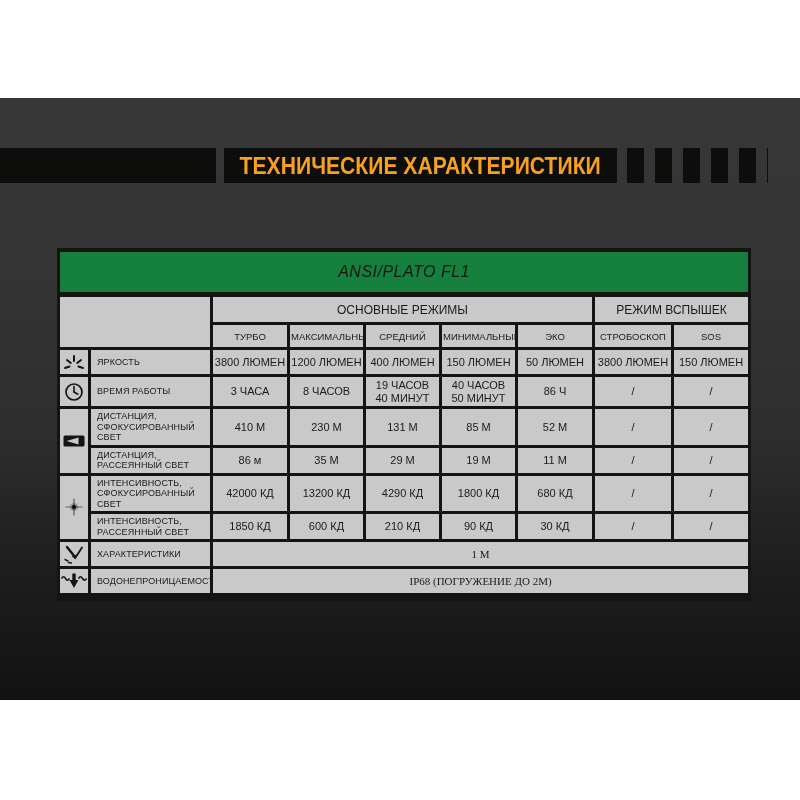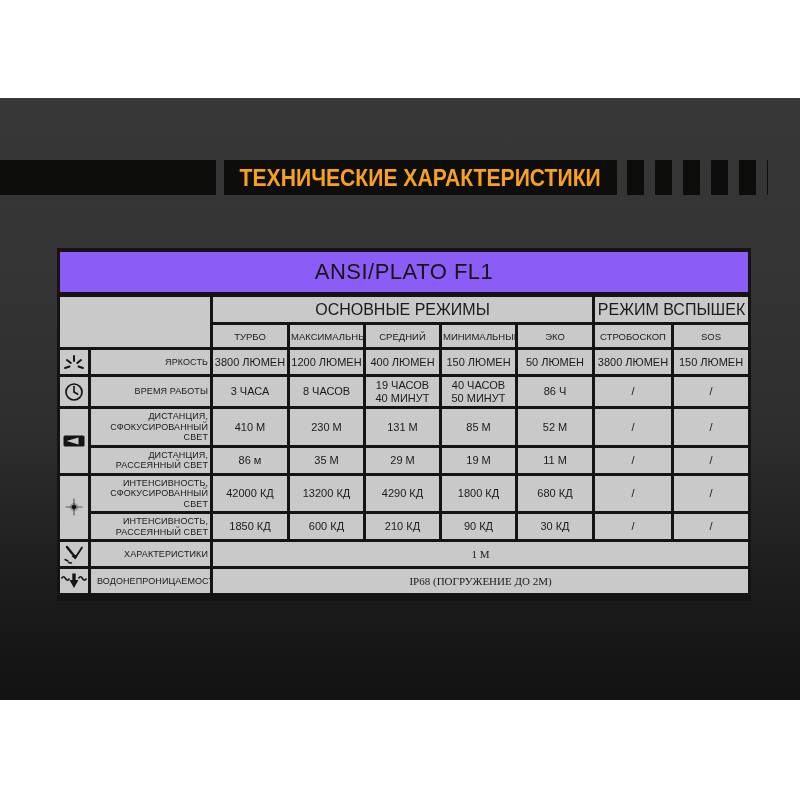--- a/index.html
+++ b/index.html
@@ -8,21 +8,21 @@
     font-family:"Liberation Sans","DejaVu Sans",sans-serif;
     -webkit-font-smoothing:antialiased;
   }
   
   .panel{
     position:absolute;left:0;top:98px;width:800px;height:602px;
     background:linear-gradient(180deg,#373737 0%,#343434 30%,#2e2e2e 55%,#1d1d1d 80%,#121212 100%);
     overflow:hidden;
   }
   
-  .title-row{position:absolute;left:0;top:62px;width:768px;height:35px;}
+  .title-row{position:absolute;left:0;top:50px;width:768px;height:35px;}
   .title-bar-left{position:absolute;left:0;top:0;width:216px;height:35px;background:#0d0d0c;}
   .title-box{
     position:absolute;left:224px;top:0;width:393px;height:35px;background:#0d0d0c;
     display:flex;align-items:center;justify-content:center;
   }
   .title-text{
     color:#f9a11b;font-size:24px;font-weight:700;letter-spacing:0px;
     transform:scaleX(0.88);white-space:nowrap;
   }
   .stripes{
@@ -36,28 +36,28 @@
     position:absolute;left:57px;top:150px;width:691px;
     border-collapse:collapse;background:#c9c9c9;table-layout:fixed;
     border:3px solid #141414;border-top-width:4px;border-bottom-width:8px;
     color:#1a1a1a;
   }
   .spec-table td{
     border:3px solid #141414;text-align:center;vertical-align:middle;
     padding:2px 1px;height:20px;overflow:hidden;
   }
   td.ansi{
-    background:#8b5cf6;height:36px;font-size:22px;color:#151515;
-    border-bottom-width:5px;letter-spacing:0.5px;
-  }
-  td.group-h{font-size:16px;height:21px;}
+    background:#15803d;height:36px;font-size:16px;color:#151515;
+    border-bottom-width:5px;letter-spacing:0.5px;font-style:italic;
+  }
+  td.group-h{font-size:12px;height:21px;}
   td.mode-h{font-size:9.5px;height:18px;white-space:nowrap;}
   td.cell-icon{padding:0;}
   td.cell-label{
-    text-align:right;font-size:9px;line-height:10.5px;padding-left:6px;padding-right:2px;
+    text-align:left;font-size:9px;line-height:10.5px;padding-left:6px;padding-right:2px;
     white-space:pre-line;letter-spacing:0.1px;
   }
   td.cell-value{font-size:11px;line-height:12.5px;white-space:pre-line;}
   td.cell-merged{font-size:11px;font-family:Liberation Serif, serif;}
   .icn{display:block;margin:0 auto;}
 
   
   .footnote{
     position:absolute;left:57px;top:487px;width:692px;
     color:#ececec;font-size:13px;line-height:20px;text-align:justify;

